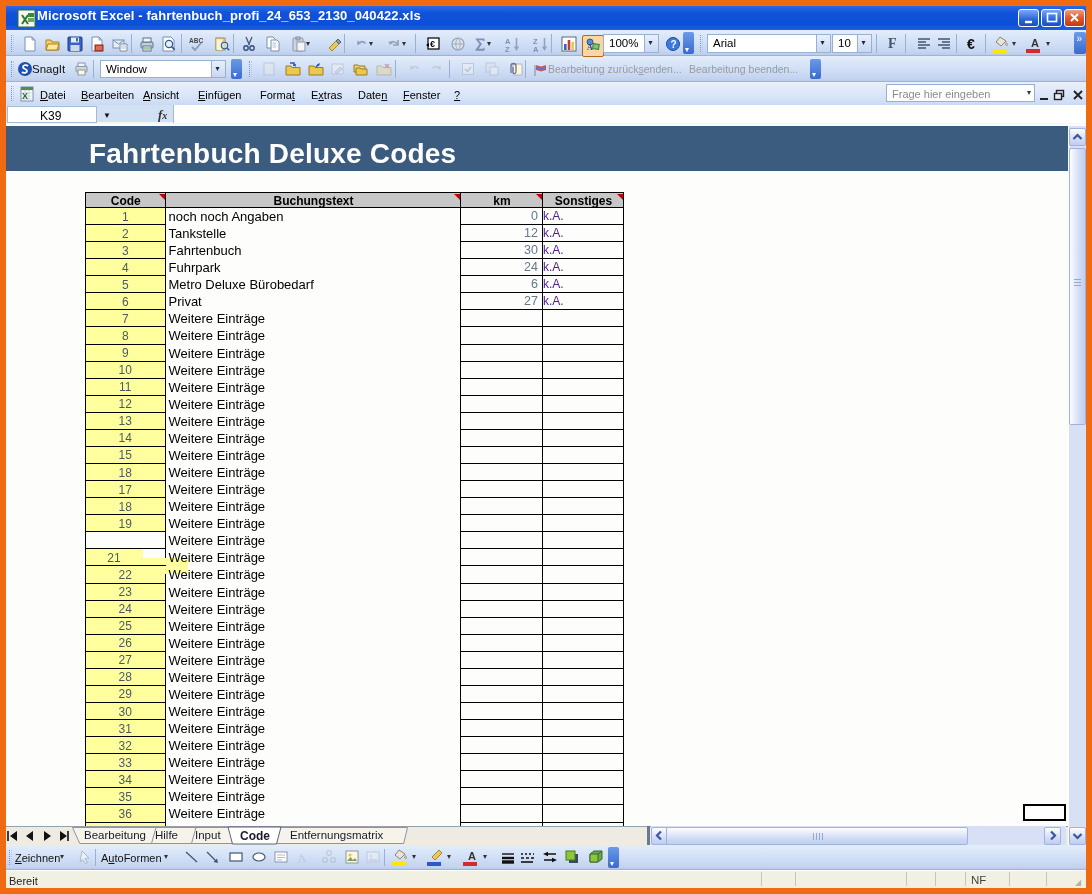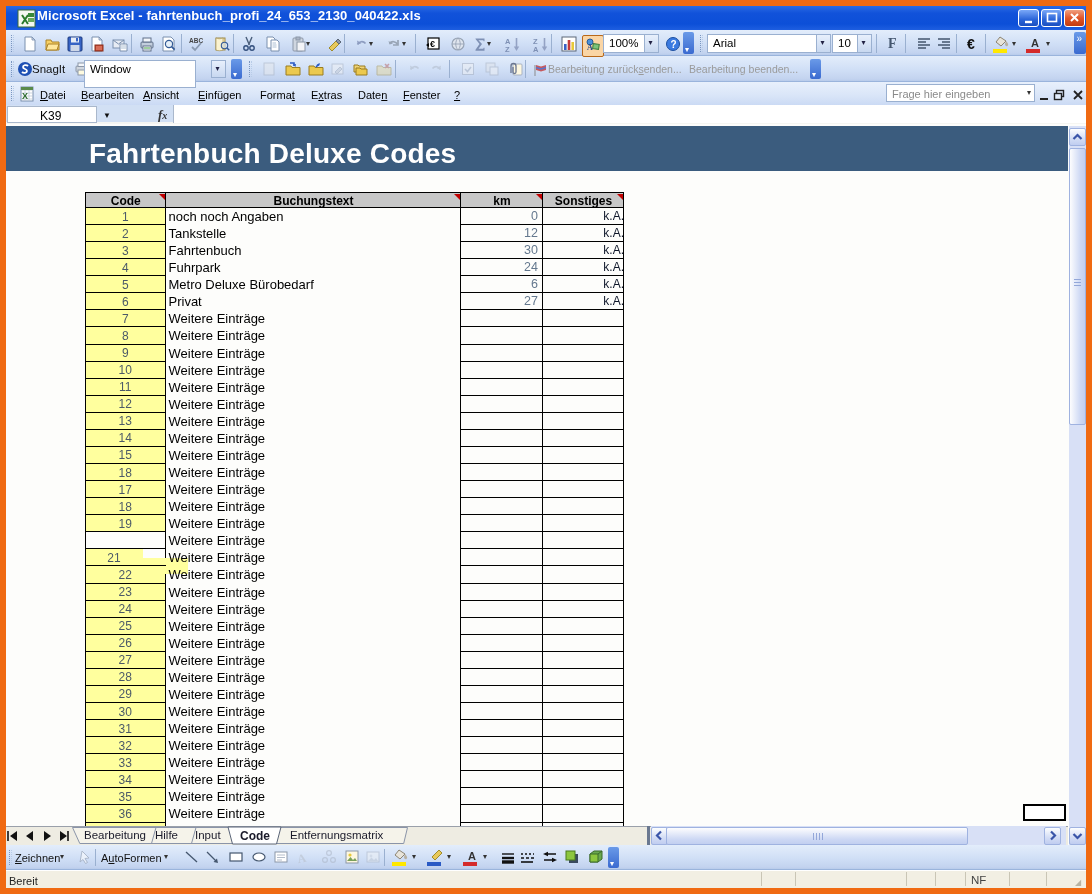--- a/index.html
+++ b/index.html
@@ -46,21 +46,21 @@
 #navy { position:absolute; left:6px; top:126px; width:1062px; height:45px; background:#3b5c7e; }
 #navy span { position:absolute; left:83px; top:12px; font-size:28px; font-weight:bold; color:#fff; letter-spacing:.2px; }
 .thdr { position:absolute; background:#c7c7c7; }
 .thtx { position:absolute; font-size:12px; font-weight:bold; color:#000; text-align:center; }
 .redtri { position:absolute; width:0; height:0; border-left:6.5px solid transparent; border-top:6.5px solid #c00000; }
 .vln { position:absolute; width:1px; background:#000; }
 .hln { position:absolute; height:1px; background:#000; }
 .ycell { position:absolute; background:#ffff9e; font-size:12px; color:#4c5a68; text-align:center; padding-top:1.5px; }
 .btx { position:absolute; font-size:13px; color:#000; white-space:nowrap; }
 .kmx { position:absolute; font-size:12.5px; color:#64788e; text-align:right; }
-.sox { position:absolute; font-size:12px; color:#0f172a; text-align:right; }
+.sox { position:absolute; font-size:12px; color:#4c1d95; text-align:left; }
 #selbox { position:absolute; left:1023px; top:804px; width:43px; height:17px; background:#fff; border:2px solid #000; }
 #vsb { position:absolute; left:1069px; top:126px; width:17px; height:719px; background:#d8e0f6; }
 .sbtn { position:absolute; width:17px; height:18px; background:linear-gradient(180deg,#fdfefe,#d3ddf5 60%,#c0cdf0); border:1px solid #9fb2e0; border-radius:2px; }
 #vthumb { position:absolute; left:1069px; top:148px; width:17px; height:277px; background:linear-gradient(90deg,#fdfdfe,#cdd8f4 70%,#c2cff0); border:1px solid #9fb2e0; border-radius:2px; }
 .vgrip { position:absolute; left:4px; width:7px; height:1px; background:#93a7d9; }
 .hgrip { position:absolute; top:5px; width:1px; height:7px; background:#93a7d9; }
 #tabrow { position:absolute; left:6px; top:826px; width:1062px; height:19px; background:#eeece2; border-top:1px solid #9aa0aa; }
 .stab { position:absolute; top:829px; color:#1a1a2a; font-size:11.5px; }
 .stabact { font-weight:bold; font-size:12px; }
 #hsb { position:absolute; left:651px; top:826px; width:415px; height:19px; background:#d8e0f6; }
@@ -328,21 +328,21 @@
   </div>
 <span style="position:absolute;left:32px;top:63px;font-size:11.5px;color:#111">SnagIt</span>
 <div class="tbi" style="left:71px;top:60px;">
     <svg width="16" height="16" viewBox="0 0 16 16" style="">
       <rect x="2" y="5" width="11" height="6" rx="1" fill="#d0d6de" stroke="#8c97a8"></rect>
       <rect x="4" y="2" width="7" height="3.5" fill="#f2f5f9" stroke="#8c97a8"></rect>
       <rect x="4" y="9" width="7" height="5" fill="#fffbe0" stroke="#8c97a8"></rect>
     </svg>
   </div>
 <div class="tsep" style="left:93px;top:60px;height:18px"></div>
-<div class="combo" style="left:84px;top:60px;width:112px;height:28px">Window</div>
+<div class="combo" style="left:100px;top:60px;width:112px;height:18px">Window</div>
 <div class="cdd" style="left:211px;top:60px;height:18px"></div>
 <div class="endcap" style="left:231px;top:59px;height:20px"></div>
 <div class="grip" style="left:249px;top:61px;height:16px"></div>
 <div class="tbi" style="left:258px;top:60px;opacity:.55;">
     <svg width="16" height="16" viewBox="0 0 16 16" style="">
       <rect x="3" y="2" width="10" height="12" fill="#e4e7ec" stroke="#a8b2c2"></rect>
     </svg>
   </div>
 <div class="tbi" style="left:282px;top:60px;">
     <svg width="16" height="16" viewBox="0 0 16 16" style="">

